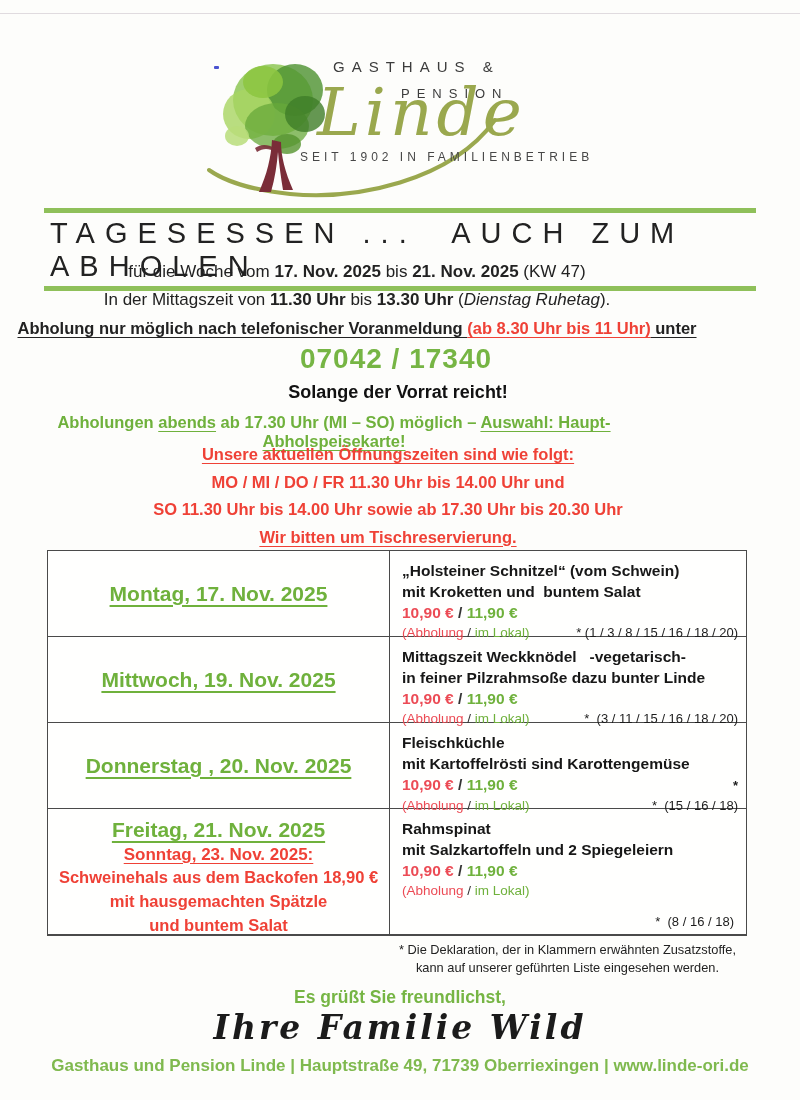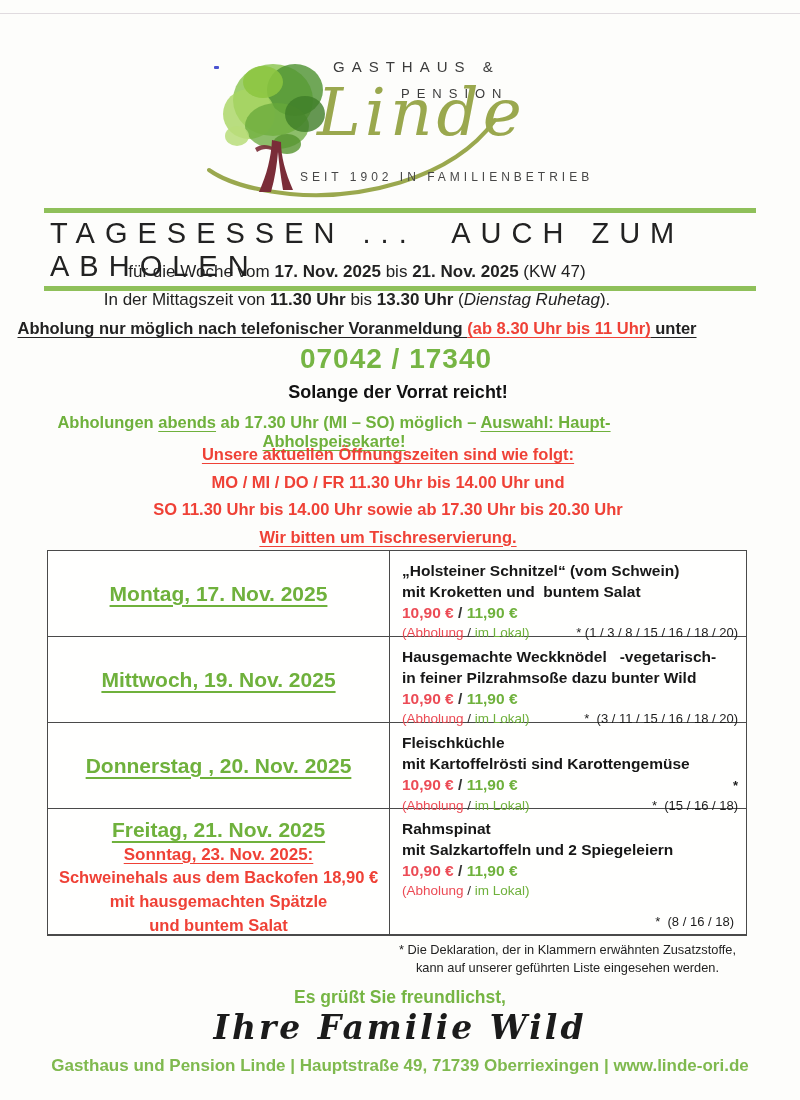--- a/index.html
+++ b/index.html
@@ -12,21 +12,21 @@
   .scan-edge{position:absolute;left:0;top:13px;width:100%;height:1px;background:#d8d2d8;opacity:.8;}
   .blue-speck{position:absolute;left:214px;top:66px;width:5px;height:3px;background:#2a35c8;border-radius:1px;opacity:.85;}
 
   
   .logo-wrap{position:absolute;left:185px;top:42px;width:460px;height:158px;}
   .logo-tree{position:absolute;left:30px;top:10px;}
   .logo-swash{position:absolute;left:10px;top:70px;}
   .logo-line1{position:absolute;left:148px;top:16px;font-size:15px;letter-spacing:7px;color:#3c3c3c;font-weight:500;}
   .logo-line2{position:absolute;left:216px;top:44px;font-size:13px;letter-spacing:7px;color:#3c3c3c;}
   .logo-name{position:absolute;left:132px;top:38px;font-family:"DejaVu Serif", serif;font-style:italic;font-size:66px;color:#9aa84e;letter-spacing:4px;line-height:1;}
-  .logo-tagline{position:absolute;left:115px;top:128px;font-size:12px;letter-spacing:4px;color:#474747;}
+  .logo-tagline{position:absolute;left:115px;top:108px;font-size:12px;letter-spacing:4px;color:#474747;}
 
   
   .banner{position:absolute;left:44px;top:208px;width:712px;}
   .bar{height:5px;background:#8fc05a;}
   .banner-title{padding:4px 2px 3px 6px;font-size:29px;letter-spacing:10px;color:#222;white-space:pre-wrap;font-weight:400;}
 
   
   .intro{position:absolute;left:0;top:258px;width:714px;text-align:center;font-size:17px;line-height:28px;color:#222;}
   .b{font-weight:bold;}
   .i{font-style:italic;}
@@ -129,22 +129,22 @@
     <div class="labelline">
         <span><span class="pricered">(Abholung </span><span class="sep">/ </span><span class="green">im Lokal)</span></span>
         <span class="additives">* (1 / 3 / 8 / 15 / 16 / 18 / 20)</span>
       </div>
   </div>
 
   <div class="cell left h87">
     <div class="day">Mittwoch, 19. Nov. 2025</div>
   </div>
   <div class="cell right h87">
-    <div class="dish">Hausgemachte Weckknödel   -vegetarisch-</div>
-    <div class="dish">in feiner Pilzrahmsoße dazu bunter Wild</div>
+    <div class="dish">Mittagszeit Weckknödel   -vegetarisch-</div>
+    <div class="dish">in feiner Pilzrahmsoße dazu bunter Linde</div>
     <div class="priceline">
         <span><span class="pricered">10,90 €</span><span class="sep"> / </span><span class="green">11,90 €</span></span>
       </div>
     <div class="labelline">
         <span><span class="pricered">(Abholung </span><span class="sep">/ </span><span class="green">im Lokal)</span></span>
         <span class="additives">*  (3 / 11 / 15 / 16 / 18 / 20)</span>
       </div>
   </div>
 
   <div class="cell left h87">

